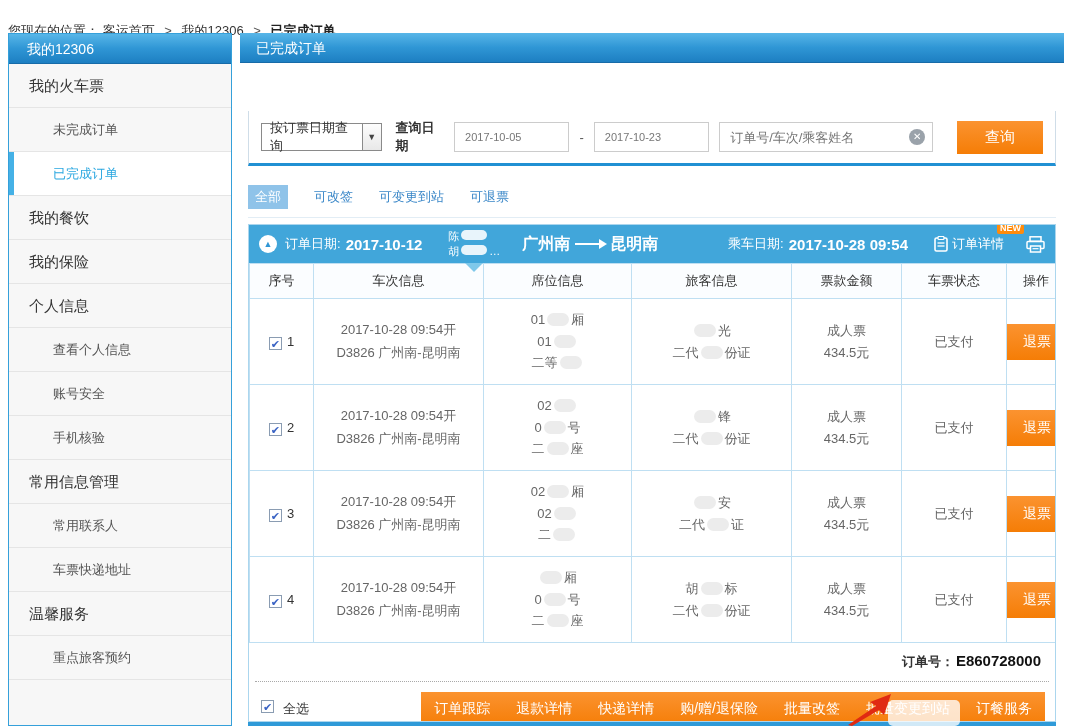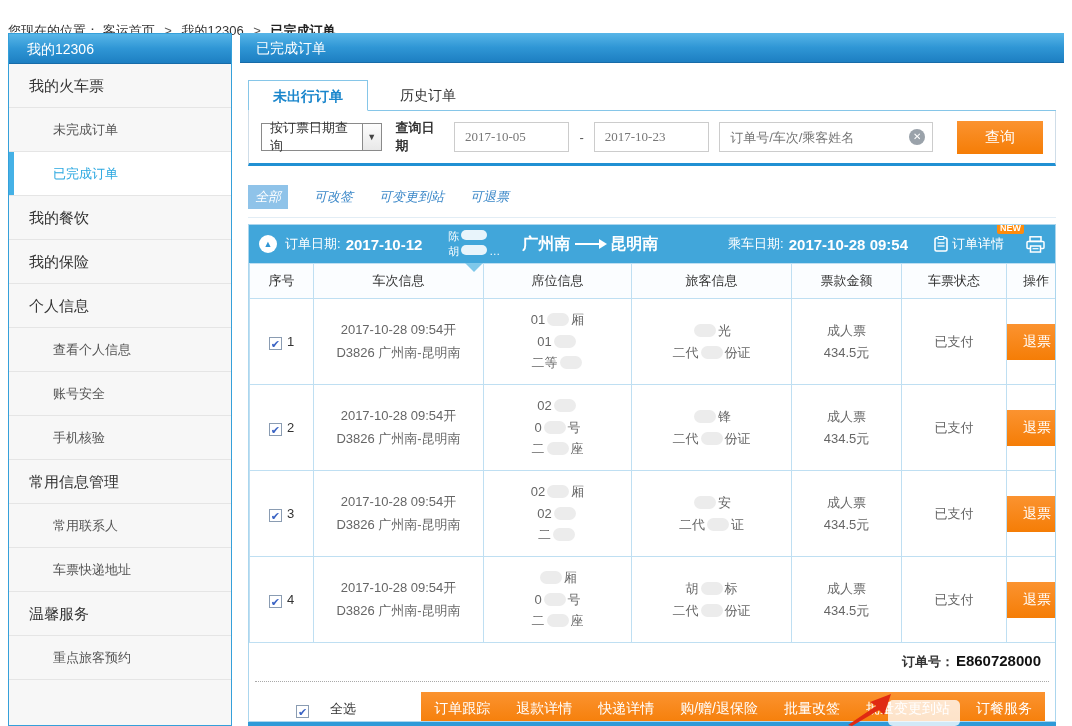--- a/index.html
+++ b/index.html
@@ -38,33 +38,33 @@
   
   .filter-row { position:absolute; top:78px; left:8px; right:8px; height:55px;
                 border:1px solid #cfdde8; border-top:none; border-bottom:3px solid #2090d3;
                 display:flex; align-items:center; padding:0 12px; gap:10px; background:#fff; }
   .select-box { display:flex; align-items:center; border:1px solid #8a8a8a; height:28px; background:#fff; cursor:pointer; }
   .select-box .sel-text { padding:0 8px; font-size:13px; color:#333; }
   .select-box .sel-arrow { width:20px; height:26px; border-left:1px solid #8a8a8a;
                            background:linear-gradient(#fdfdfd,#e8e8e8); display:flex; align-items:center; justify-content:center;
                            font-size:9px; color:#444; }
   .fld-label { font-weight:bold; color:#333; margin-left:4px; }
-  .date-input { width:122px; height:30px; border:1px solid #ccc; color:#777; font-size:13px;
-                padding:0 10px; line-height:28px; background:#fff;font-family:Liberation Serif, serif; }
+  .date-input { width:122px; height:30px; border:1px solid #ccc; color:#777; font-size:11px;
+                padding:0 10px; line-height:28px; background:#fff; }
   .dash { color:#555; }
   .kw-wrap { position:relative; }
   .kw-input { width:214px; height:30px; border:1px solid #ccc; color:#999; font-size:13px; padding:0 30px 0 10px;
               line-height:28px; background:#fff; }
   .clear-icon { position:absolute; right:8px; top:7px; width:16px; height:16px; border-radius:50%;
                 background:#9aa2aa; color:#fff; font-size:10px; line-height:16px; text-align:center; cursor:pointer; }
   .search-btn { margin-left:14px; width:92px; height:33px; background:linear-gradient(#fb9330,#f57d06);
                 color:#fff; font-size:15px; border:none; cursor:pointer; }
 
   
-  .quick-filters { position:absolute; top:152px; left:8px; height:24px; display:flex; align-items:center; gap:26px;font-style:italic; }
+  .quick-filters { position:absolute; top:152px; left:8px; height:24px; display:flex; align-items:center; gap:26px; }
   .qf { font-size:13px; color:#3a87c8; cursor:pointer; }
   .qf.active { background:#8fc3e9; color:#fff; padding:3px 7px; }
   .section-divider { position:absolute; top:184px; left:8px; right:8px; border-top:1px solid #e2edf5; }
 
   
   .order-block { position:absolute; top:191px; left:8px; right:8px; bottom:4px;
                  border:1px solid #abd6ee; background:#fff; overflow:hidden; }
   .order-bar { position:relative; height:38px; background:#41a6da; color:#fff; display:flex; align-items:center;
                padding:0 10px; }
   .collapse-icon { width:18px; height:18px; border-radius:50%; background:#fff; color:#2f96d5;
@@ -101,21 +101,21 @@
   .order-bar .blur { background:rgba(255,255,255,.88); width:26px; height:10px; vertical-align:0; }
   .refund-btn { width:60px; height:36px; background:linear-gradient(#fb9330,#f57d06); border:none;
                 color:#fff; font-size:14px; cursor:pointer; }
 
   .order-no-row { text-align:right; padding:9px 14px 4px 0; font-size:13px; color:#333; }
   .order-no-row .lbl { font-weight:bold; }
   .order-no-row .num { font-weight:bold; font-size:15px; color:#111; margin-left:2px; }
   .dotted { border-top:1px dotted #a9a9a9; margin:6px 6px 0 6px; }
 
   .footer-row { display:flex; align-items:center; padding:10px 10px 0 12px; }
-  .select-all { display:flex; align-items:flex-end; gap:21px; color:#333;margin-left:35px; }
+  .select-all { display:flex; align-items:flex-start; gap:9px; color:#333; }
   .fbtns { margin-left:auto; display:flex; }
   .fbtn { height:34px; padding:0 13px; background:linear-gradient(#fb9330,#f57d06); border:none;
           color:#fff; font-size:14px; cursor:pointer; white-space:nowrap; }
 
   .bottom-strip { position:absolute; left:8px; right:8px; bottom:0; height:4px; background:#2f9ad8; }
 
   
   .red-arrow { position:absolute; left:846px; top:692px; z-index:6; }
   .white-smudge { position:absolute; left:888px; top:700px; width:72px; height:26px; z-index:5;
                   background:rgba(255,255,255,.78); border-radius:5px; }
@@ -150,24 +150,20 @@
       <li class="side-item sub">常用联系人</li>
       <li class="side-item sub">车票快递地址</li>
       <li class="side-item section">温馨服务</li>
       <li class="side-item sub">重点旅客预约</li>
     </ul>
   </div>
 
   <div class="main">
     <div class="panel-hd">已完成订单</div>
 
-    <div class="tabs-row">
-      <div class="tab active">未出行订单</div>
-      <div class="tab">历史订单</div>
-    </div>
 
     <div class="filter-row">
       <div class="select-box">
         <span class="sel-text">按订票日期查询</span>
         <span class="sel-arrow">▼</span>
       </div>
       <span class="fld-label">查询日期</span>
       <div class="date-input">2017-10-05</div>
       <span class="dash">-</span>
       <div class="date-input">2017-10-23</div>

